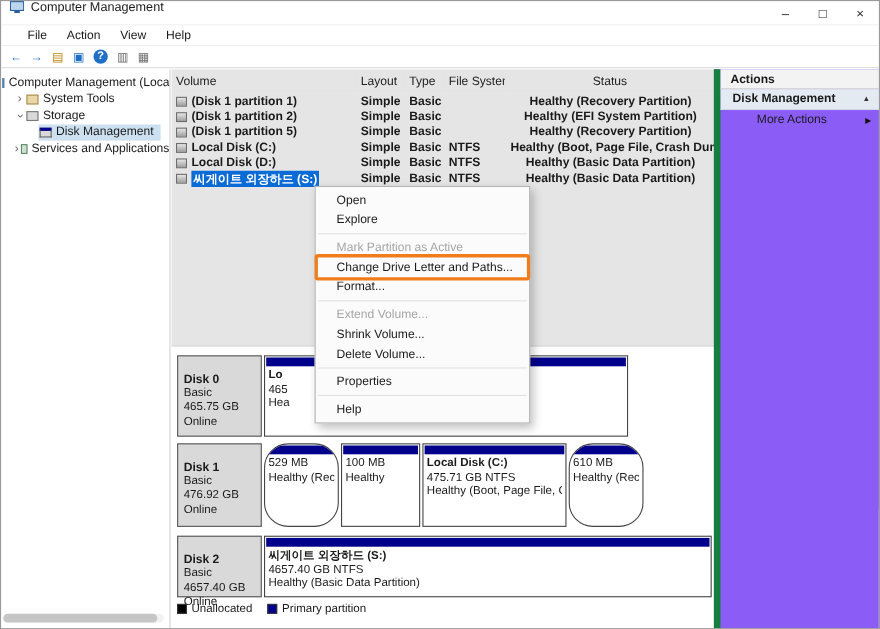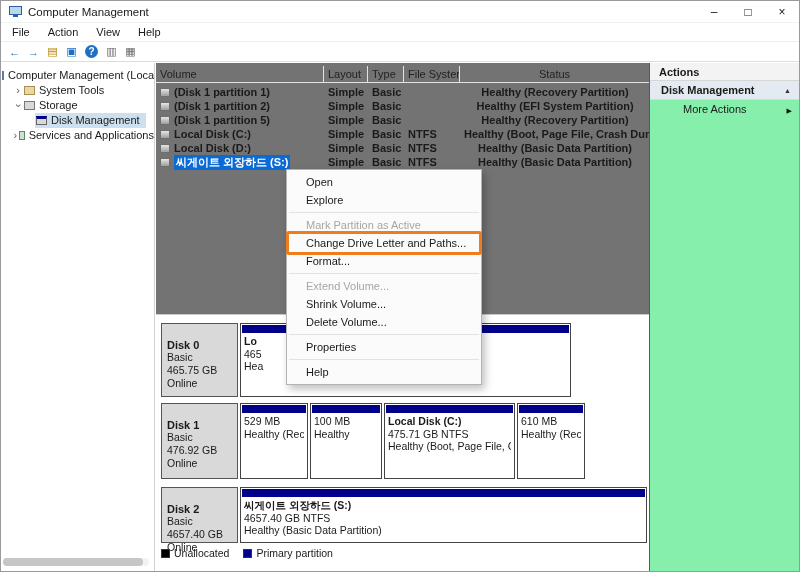--- a/index.html
+++ b/index.html
@@ -2,28 +2,28 @@
 <html><head>
 <meta charset="utf-8">
 <style>
   * { box-sizing: border-box; }
   html,body { margin:0; padding:0; background:#ffffff; }
   body { font-family:"Liberation Sans","DejaVu Sans",sans-serif; font-size:11px; color:#1a1a1a; }
 
   .window { position:relative; width:800px; height:572px; background:#fff; border:1px solid #9a9a9a; overflow:hidden; }
 
   
-  .titlebar { height:22px; display:flex; align-items:center; padding-left:8px; border-bottom:1px solid #f2f2f2; }
+  .titlebar { height:22px; display:flex; padding-left:8px; border-bottom:1px solid #f2f2f2; }
   .app-icon { width:13px; height:11px; margin-right:6px; display:inline-block; }
   .title { font-size:11.5px; }
   .win-controls { margin-left:auto; display:flex; }
   .wc { width:34px; height:22px; display:flex; align-items:center; justify-content:center; font-size:12px; color:#222; cursor:default; }
 
   
-  .menubar { height:18px; display:flex; align-items:center; padding-left:2px; }
+  .menubar { height:18px; display:flex; align-items:center; padding-left:15px; }
   .menu-btn { padding:0 9px; }
 
   
   .toolbar { height:21px; display:flex; align-items:center; padding-left:5px; border-top:1px solid #eeeeee; border-bottom:1px solid #dddddd; gap:2px; }
   .tbi { width:17px; height:16px; display:flex; align-items:center; justify-content:center; font-size:11px; color:#1f6fc5; }
   .tbi.neutral { color:#6b6b6b; }
   .tbi.warm { color:#b8860b; }
   .tbi.help { background:#1f6fc5; color:#fff; border-radius:50%; width:13px; height:13px; font-size:10px; font-weight:bold; margin:0 3px; }
 
   
@@ -40,21 +40,21 @@
   .ticon.storage { background:#d9d9d9; border-color:#777; }
   .ticon.diskm { background:#d9d9d9; border-color:#666; border-top:3px solid #00008b; }
   .ticon.services { background:#cfe0d2; border-color:#5f8a66; }
   .indent1 { padding-left:12px; }
   .indent2 { padding-left:34px; }
   .tree-sel { background:#cce0f0; padding-right:6px; display:flex; align-items:center; height:15px; }
   .tree-hscroll { position:absolute; left:2px; bottom:5px; width:146px; height:8px; background:#f2f2f2; border-radius:4px; }
   .tree-hscroll .thumb { width:96%; height:8px; background:#c6c6c6; border-radius:4px; }
 
   
-  .vl { position:absolute; left:155px; top:0; width:494px; height:251px; overflow:hidden; background:#737373; }
+  .vl { position:absolute; left:155px; top:0; width:494px; height:251px; overflow:hidden; background:#e5e5e5; }
   .vl-header { position:absolute; left:0; top:3px; right:0; height:17px; display:flex; border-bottom:1px solid #e3e3e3; color:#222; }
   .vl-header .hc { border-right:1px solid #e3e3e3; padding:2px 4px; white-space:nowrap; overflow:hidden; }
   .vl-rows { position:absolute; left:0; top:22px; right:0;font-weight:bold; }
   .vl-row { height:14px; display:flex; align-items:center; }
   .cell { white-space:nowrap; overflow:hidden; padding:0 4px; }
   .c-vol { width:168px; display:flex; align-items:center; }
   .c-layout { width:44px; }
   .c-type { width:36px; }
   .c-fs { width:56px; }
   .c-status { flex:1;text-align:center; }
@@ -72,30 +72,30 @@
   .disk-area { position:absolute; left:155px; top:251px; width:494px; bottom:0; border-top:1px solid #c9c9c9; background:#fff; }
   .disk-row { position:absolute; left:5px; display:flex; align-items:stretch; }
   .disk-label { width:77px; border:1px solid #555; background:#d9d9d9; padding:15px 5px; flex:0 0 auto; }
   .disk-label .dn { font-weight:bold; font-size:11px; }
   .disk-label .dl { font-size:10.5px; line-height:13px; }
   .part { border:1px solid #444; background:#fff; margin-left:2px; overflow:hidden; flex:0 0 auto; }
   .pbar { height:8px; background:#00008b; margin:1px 1px 0 1px; }
   .ptext { padding:2px 3px; }
   .pl { font-size:10.5px; line-height:12.5px; white-space:nowrap; overflow:hidden; }
   .pl.b { font-weight:bold; }
-  .wp331 { width:331px; } .wp68 { width:68px; } .wp50 { width:72px; } .wp131 { width:131px; } .wp407 { width:407px; }
+  .wp331 { width:331px; } .wp68 { width:68px;border-radius:22px; } .wp50 { width:72px; } .wp131 { width:131px; } .wp407 { width:407px; }
   .h74 { height:74px; } .h76 { height:76px; } .h56 { height:56px; }
   .r0 { top:8px; } .r1 { top:88px; } .r2 { top:172px; }
 
   .legend { position:absolute; left:5px; top:232px; display:flex; align-items:flex-end; gap:14px; }
   .leg-item { display:flex; align-items:center; gap:4px; font-size:10.5px; }
   .leg-sq { width:9px; height:9px; display:inline-block; border:1px solid #333; }
 
   
-  .actions { position:absolute; right:0; top:0; width:150px; bottom:0; border-left:1px solid #15803d; background:#86efac; }
+  .actions { position:absolute; right:0; top:0; width:150px; bottom:0; border-left:6px solid #15803d; background:#8b5cf6; }
   .actions-header { height:18px; line-height:18px; font-weight:bold; padding-left:9px; background:#f3f3f3; border-bottom:1px solid #d6d6d6; }
   .actions-primary { position:relative; height:19px; line-height:19px; font-weight:bold; padding-left:11px; background:#e3eaf2; border-bottom:1px solid #d2d9e1; }
   .actions-primary .collapse { position:absolute; right:8px; top:0; font-size:7px; color:#333; }
   .actions-more { position:relative; height:19px; line-height:19px; padding-left:33px; }
   .actions-more .arrow { position:absolute; right:7px; top:1px; font-size:7px; color:#111; }
 </style>
 </head>
 <body>
 
 <div class="window">

